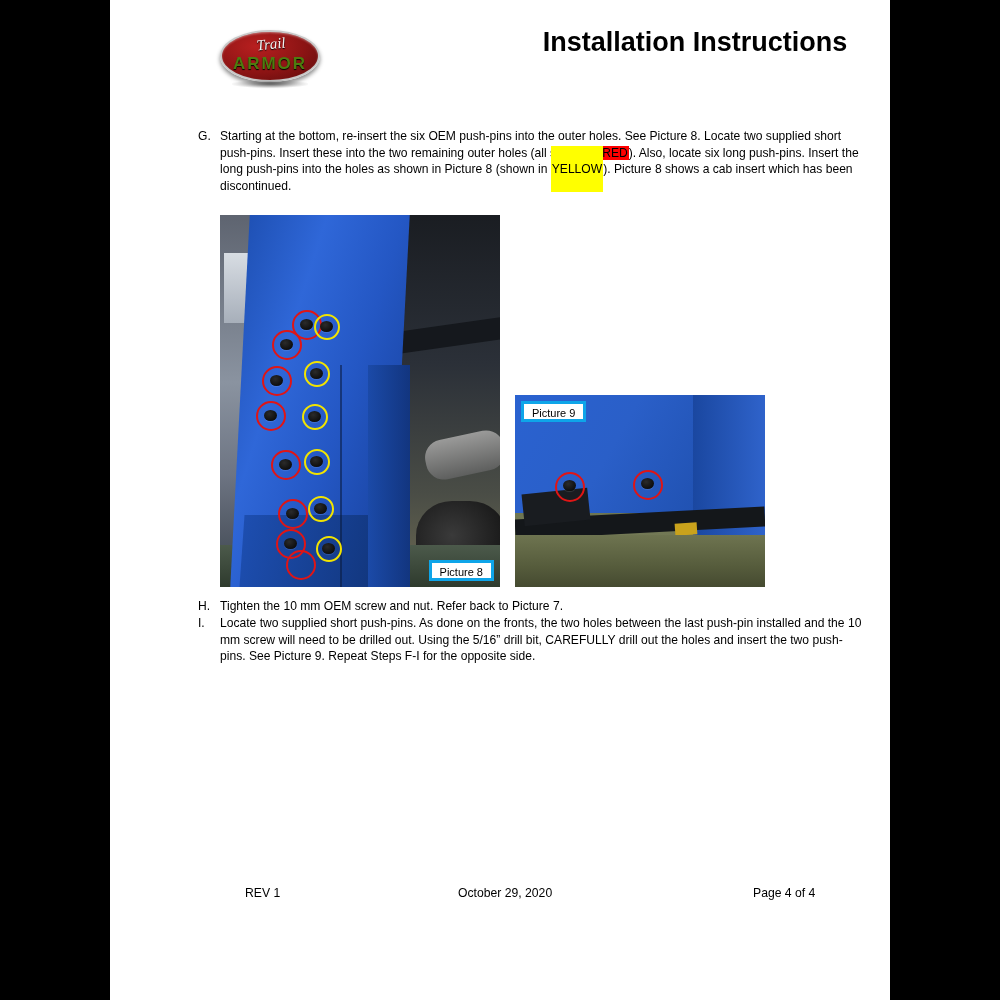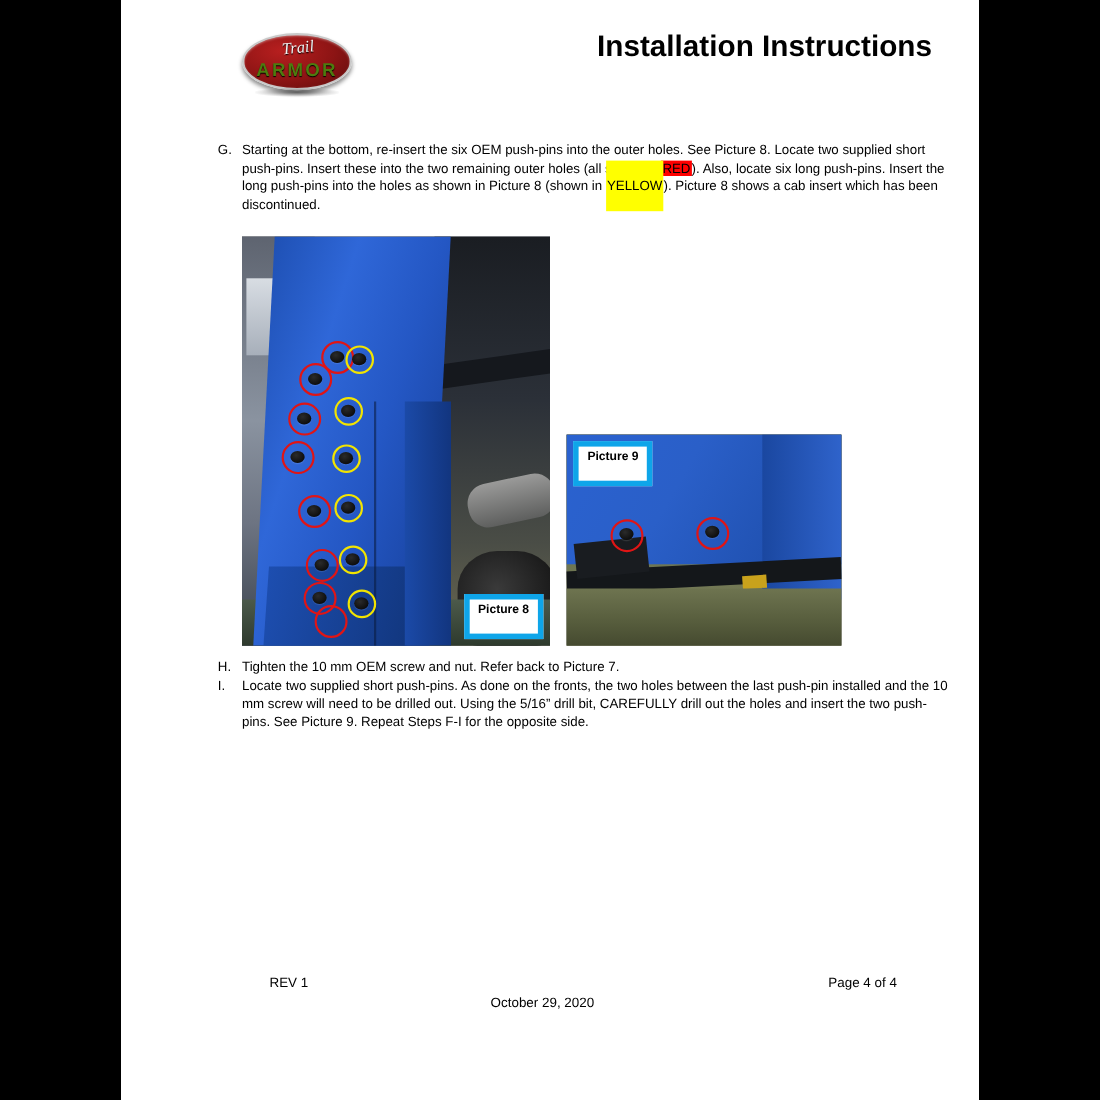--- a/index.html
+++ b/index.html
@@ -125,26 +125,25 @@
   .pic9 {
     position: absolute;
     left: 405px; top: 395px;
     width: 250px; height: 192px;
     overflow: hidden;
     background: #3b3f33;
   }
   .caption {
     position: absolute;
     background: #ffffff;
-    border: 5px solid #0ea5e9;
+    border: 3px solid #0ea5e9;
     font-size: 11px;
-    padding: 3px 8px 16px 8px;
+    padding: 3px 8px 0 8px;
     color: #000;
     white-space: nowrap;
-    font-weight: bold;
   }
   .cap8 { right: 6px; bottom: 6px; }
   .cap9 { left: 6px; top: 6px; }
 
   
   .p8-wall {
     position: absolute; left: 0; top: 0; width: 66px; height: 372px;
     background: linear-gradient(180deg,#5e6470 0%,#8a93a0 45%,#6d7482 70%,#39414b 100%);
   }
   .p8-window {
@@ -247,21 +246,21 @@
   }
   
   .footer-row {
     position: absolute;
     left: 0; top: 886px;
     width: 780px;
     font-size: 12.2px;
     color: #000;
   }
   .footer-rev { position: absolute; left: 135px; top: 0; }
-  .footer-date { position: absolute; left: 336px; top: 0; margin-top: 18px; }
+  .footer-date { position: absolute; left: 348px; top: 0; }
   .footer-page { position: absolute; left: 643px; top: 0; }
   .footer-note {
     position: absolute;
     left: 0; top: 920px;
     width: 780px;
     text-align: center;
     font-size: 12.2px;
     color: #000;
   }
 </style>

